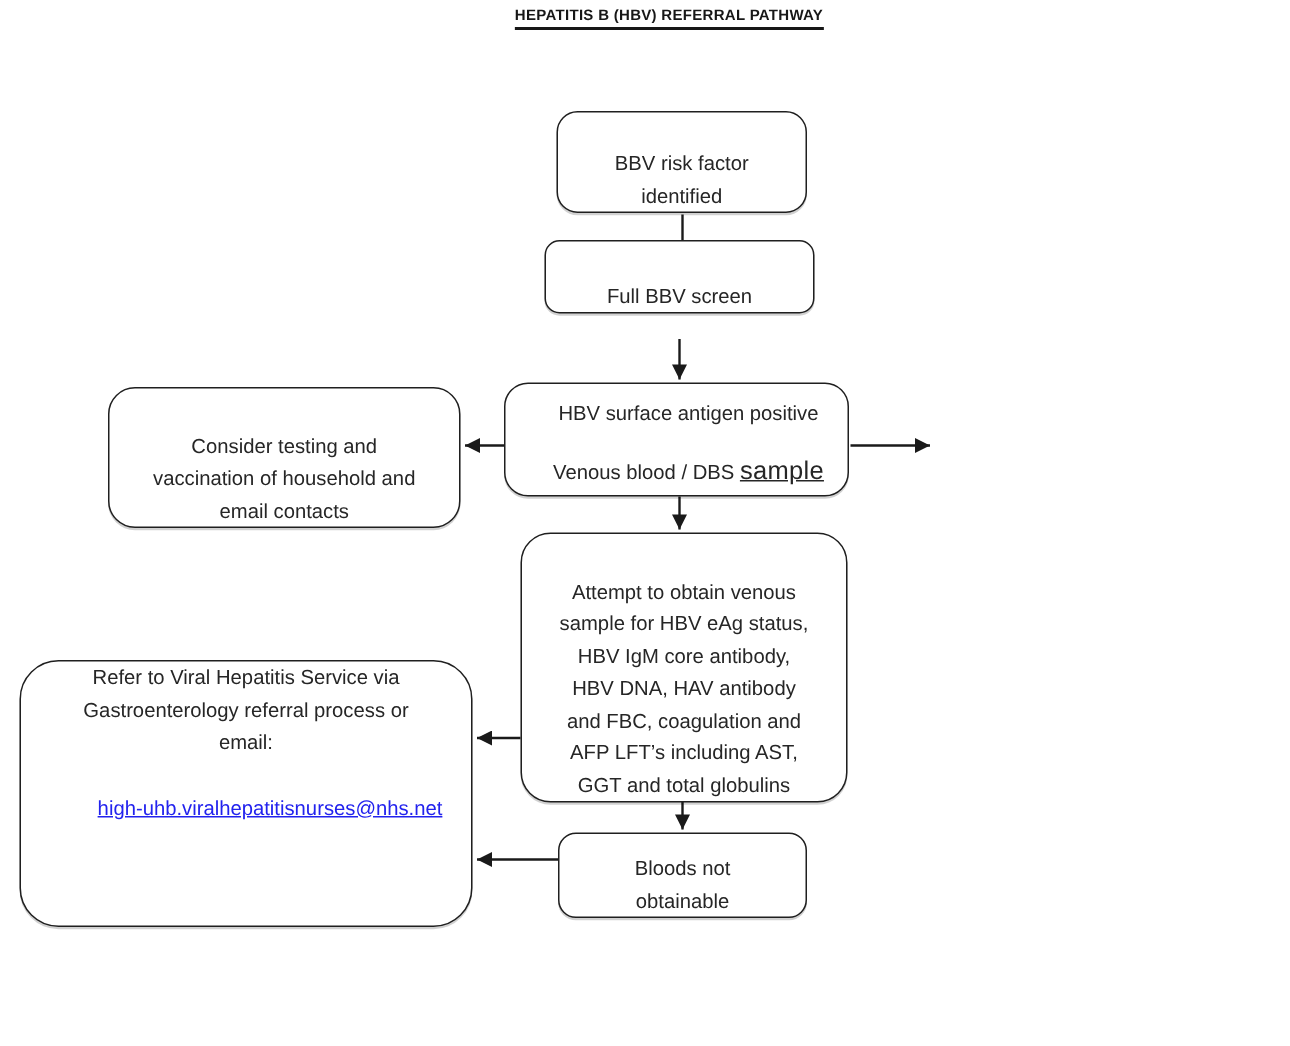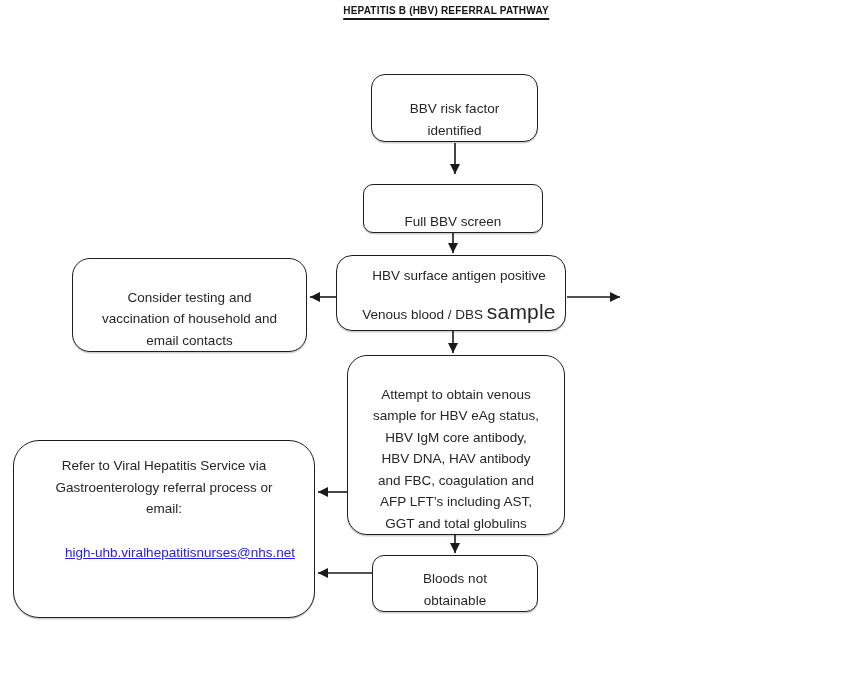--- a/index.html
+++ b/index.html
@@ -49,30 +49,30 @@
     justify-content: flex-end;
     text-align: center;
     font-size: 13.5px;
     line-height: 21.5px;
     color: var(--text, #262626);
     box-shadow: 0 1.5px 0 rgba(0,0,0,0.18);
   }
   .node-text { white-space: pre-line; }
   
   #n-risk      { left: 371px; top: 74px;  width: 167px; height: 68px;  border-radius: 14px; }
-  #n-screen    { left: 363px; top: 184px; width: 180px; height: 49px;  border-radius: 10px; }
+  #n-screen    { left: 363px; top: 160px; width: 180px; height: 49px;  border-radius: 10px; }
   #n-antigen   { left: 336px; top: 255px; width: 230px; height: 76px;  border-radius: 16px;
                  justify-content: space-between; padding: 9px 0 5px 16px; }
   #n-household { left: 72px;  top: 258px; width: 235px; height: 94px;  border-radius: 18px; }
   #n-pregnant  { left: 622px; top: 260px; width: 223px; height: 103px; border-radius: 16px; }
   #n-venous    { left: 347px; top: 355px; width: 218px; height: 180px; border-radius: 20px; }
   #n-referral  { left: 13px;  top: 440px; width: 302px; height: 178px; border-radius: 26px;
-                 justify-content: flex-start; padding-top: 14px; }
+                 justify-content: flex-start; }
   #n-bloods    { left: 372px; top: 555px; width: 166px; height: 57px;  border-radius: 12px; }
-  .sample-em { font-size: 21px; letter-spacing: 0.2px; }
+  .sample-em { font-size: 17px; letter-spacing: 0.2px; text-decoration: underline; }
   .email-link {
     display: inline-block;
     margin-top: 22px;
     color: var(--link, #2222ee);
     text-decoration: underline;
     font-size: 13.5px;
     cursor: pointer;
     margin-left: 32px;
   }
 </style>

